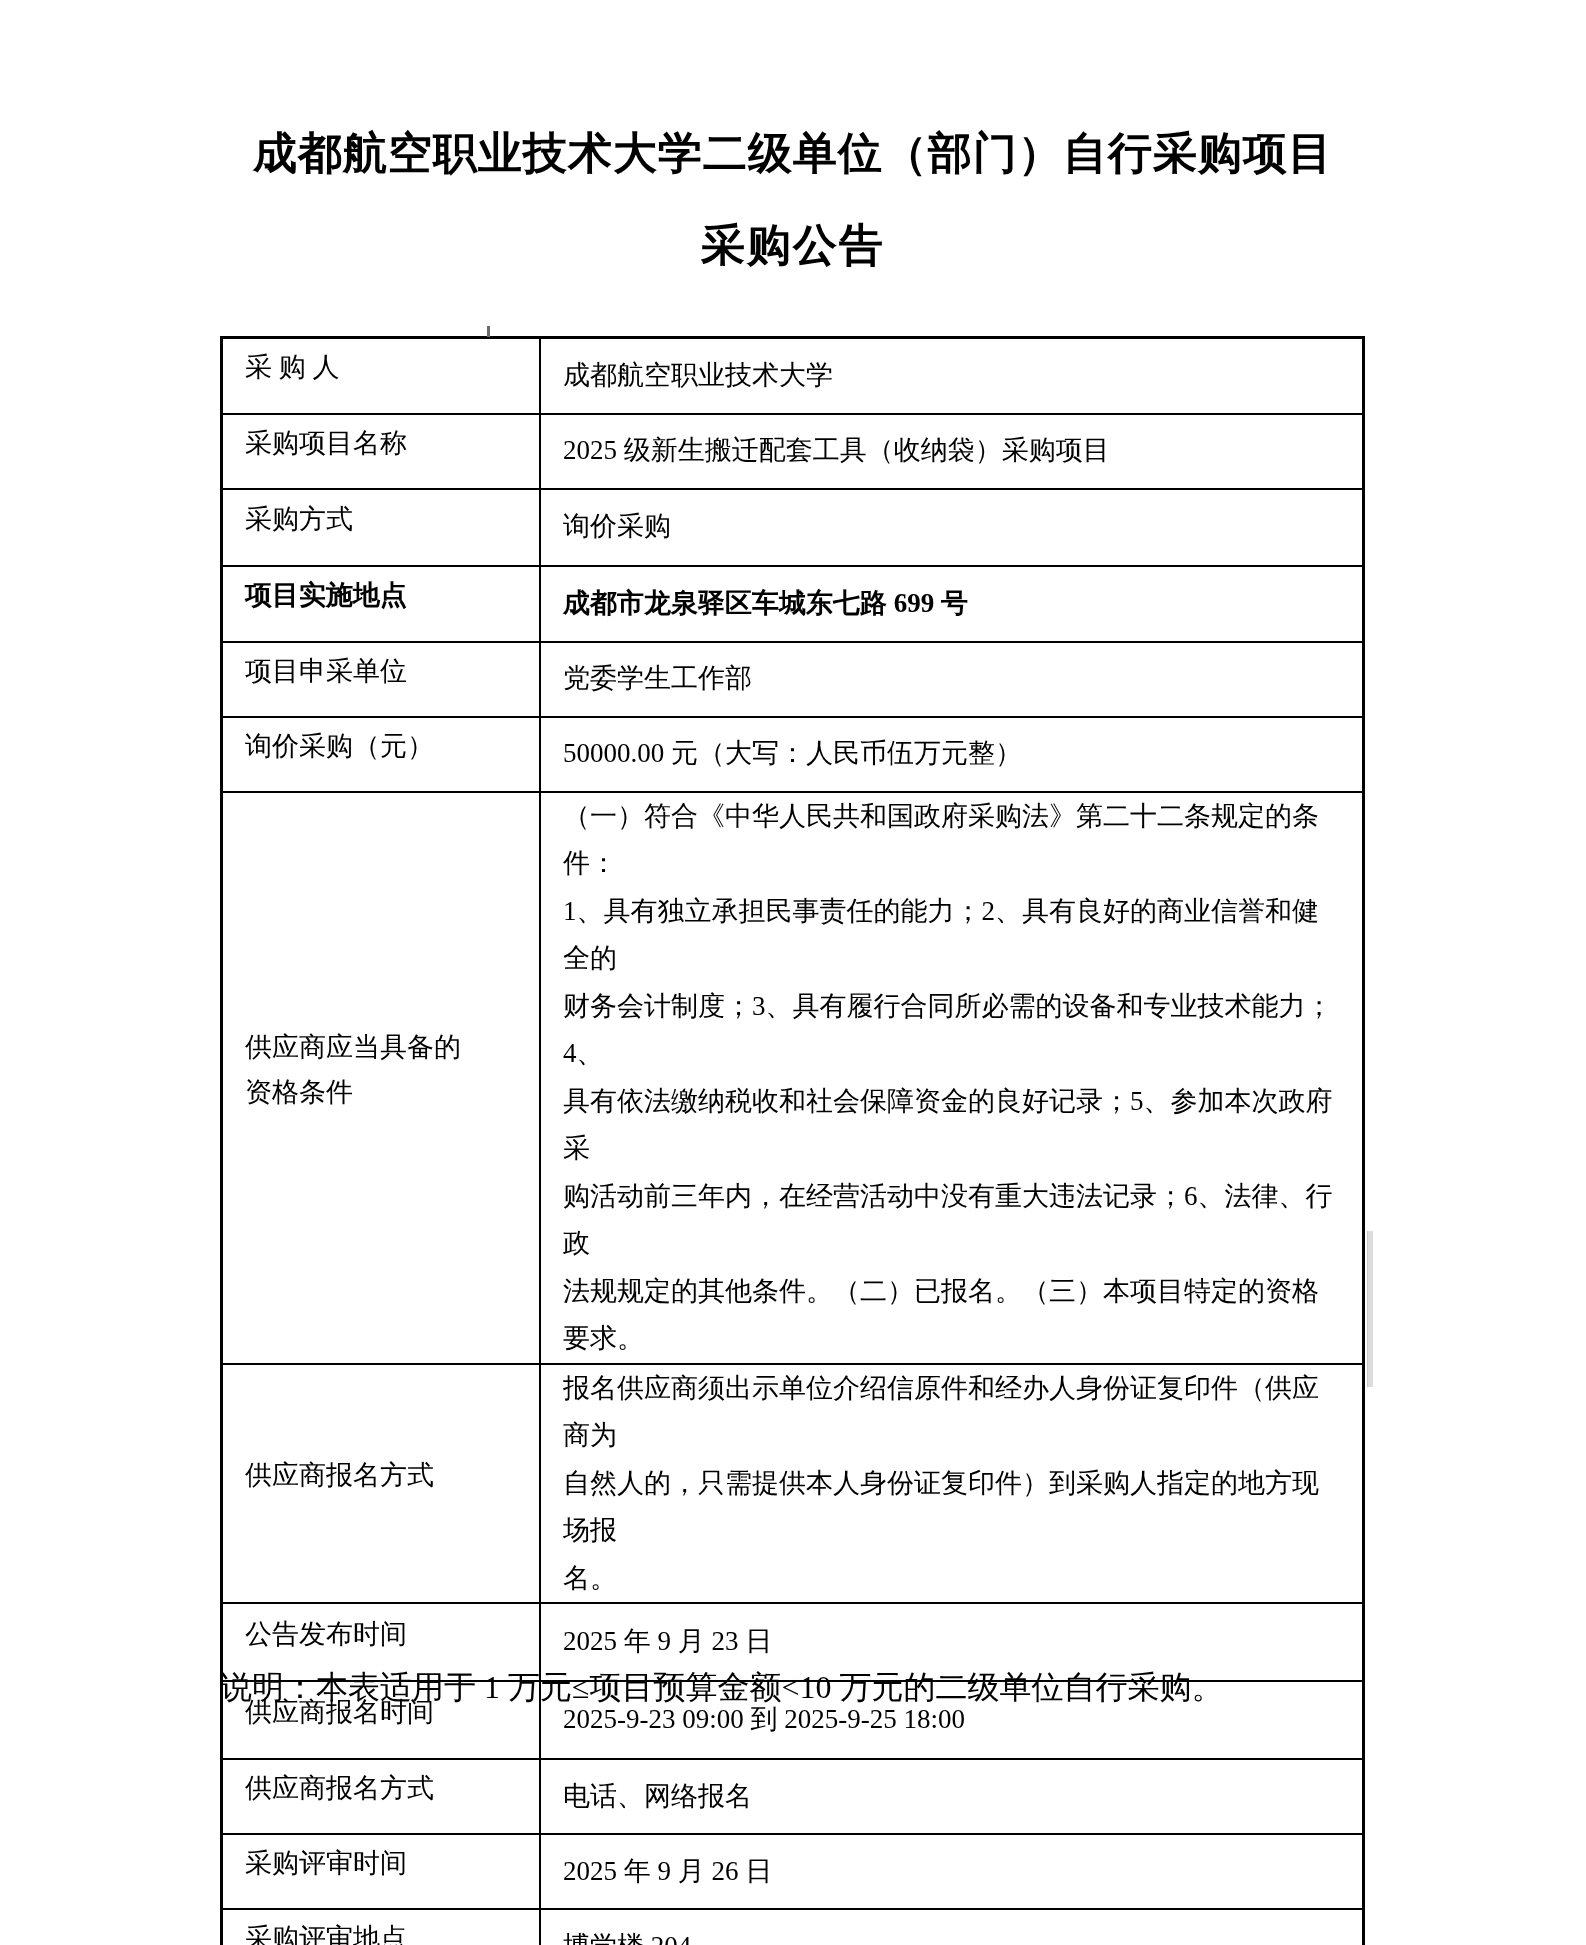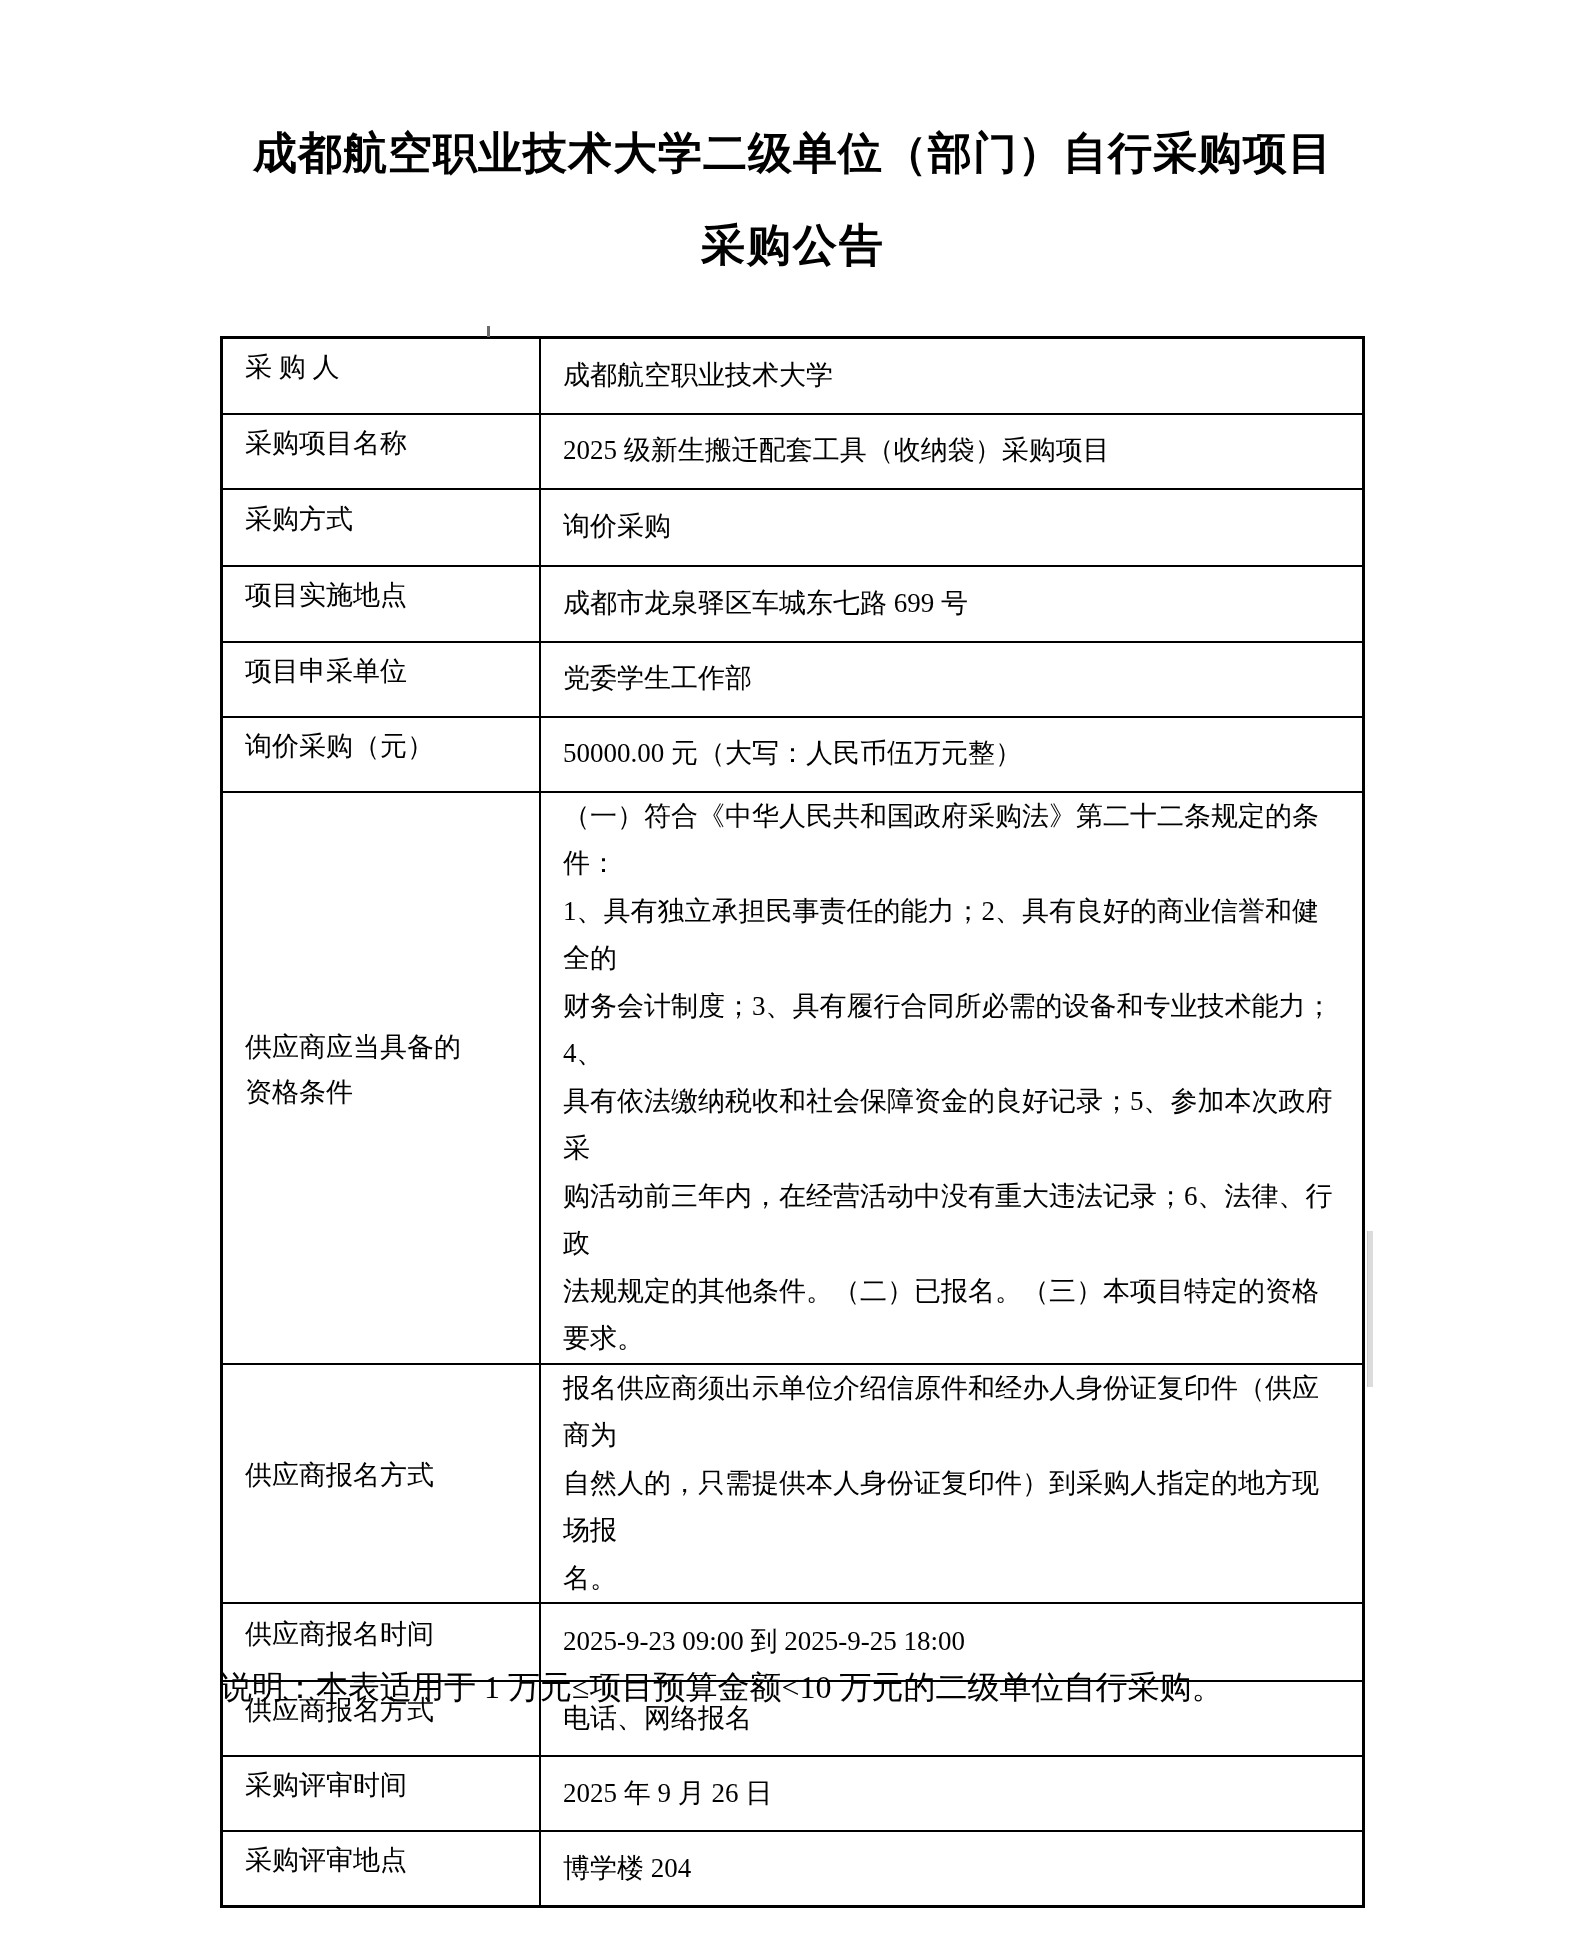--- a/index.html
+++ b/index.html
@@ -44,21 +44,21 @@
     line-height:45px;
     white-space:pre-line;
   }
   td.value-cell{
     padding:0 18px 0 22px;
     line-height:47.5px;
     white-space:pre-line;
   }
   
   tr.r1{height:76px;}  tr.r2{height:75px;}  tr.r3{height:77px;}
-  tr.r4{height:76px;}  tr.r5{height:75px;}  tr.r6{height:75px;}
+  tr.r4{height:76px;font-weight:bold;}  tr.r5{height:75px;}  tr.r6{height:75px;}
   tr.r7{height:285px;} tr.r8{height:157px;} tr.r9{height:78px;}
   tr.r10{height:78px;} tr.r11{height:75px;} tr.r12{height:75px;}
   tr.r13{height:75px;}
 
   .footer-note{
     position:absolute;
     left:220px;top:1665px;
     font-size:32px;
     line-height:44px;
     white-space:nowrap;
@@ -123,20 +123,24 @@
 具有依法缴纳税收和社会保障资金的良好记录；5、参加本次政府采
 购活动前三年内，在经营活动中没有重大违法记录；6、法律、行政
 法规规定的其他条件。（二）已报名。（三）本项目特定的资格要求。</td>
       </tr>
       <tr class="r8">
         <td class="label-cell">供应商报名方式</td>
         <td class="value-cell">报名供应商须出示单位介绍信原件和经办人身份证复印件（供应商为
 自然人的，只需提供本人身份证复印件）到采购人指定的地方现场报
 名。</td>
       </tr>
+      <tr class="r9">
+        <td class="label-cell">公告发布时间</td>
+        <td class="value-cell">2025 年 9 月 23 日</td>
+      </tr>
       <tr class="r10">
         <td class="label-cell">供应商报名时间</td>
         <td class="value-cell">2025-9-23 09:00 到 2025-9-25 18:00</td>
       </tr>
       <tr class="r11">
         <td class="label-cell">供应商报名方式</td>
         <td class="value-cell">电话、网络报名</td>
       </tr>
       <tr class="r12">
         <td class="label-cell">采购评审时间</td>

